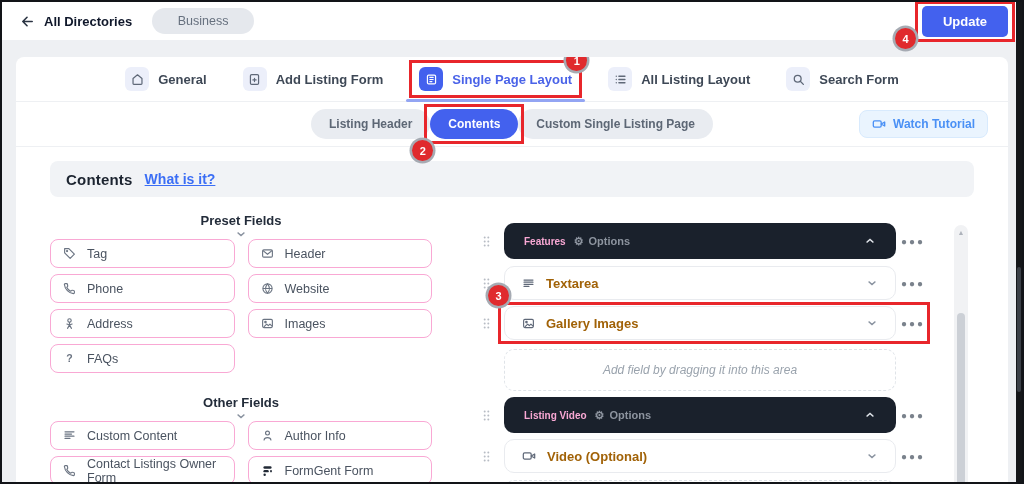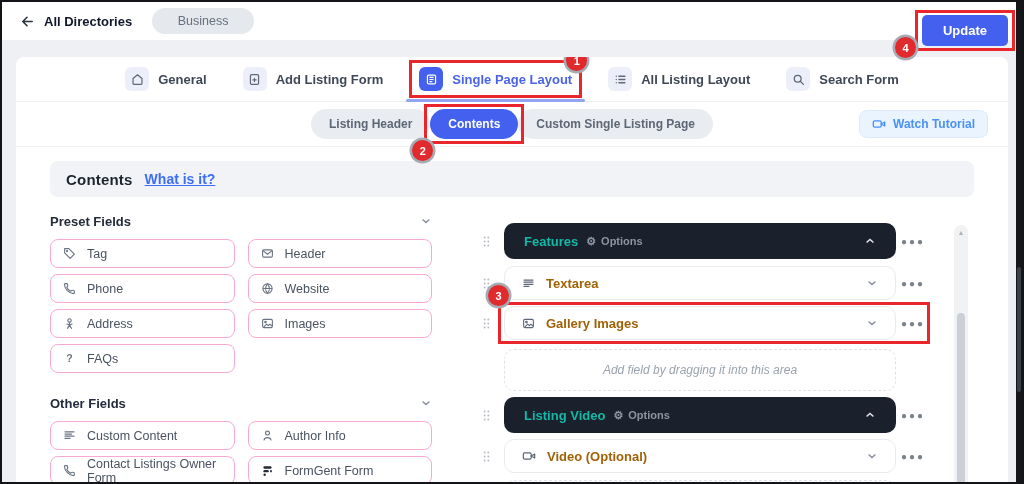--- a/index.html
+++ b/index.html
@@ -6,21 +6,21 @@
   html,body { margin:0; padding:0; }
   body { font-family:"Liberation Sans", sans-serif; }
   .frame { position:relative; width:1024px; height:484px; background:#eef0f3;
            border:2px solid #121418; overflow:hidden; }
 
   
   .topbar { height:38px; background:#fff; display:flex; align-items:center; padding:0 10px 0 18px; position:relative; }
   .back { display:flex; gap:9px; align-items:center; font-size:13px; font-weight:600; color:#0f172a; cursor:pointer; }
   .dirchip { margin-left:20px; background:#e5e8ed; border-radius:15px; padding:6px 0; width:102px; text-align:center;
              font-size:12.5px; color:#66707e; font-weight:500; }
-  .updwrap { position:absolute; right:14px; top:13px; }
+  .updwrap { position:absolute; right:14px; top:4px; }
   .btn-update { background:#4361ee; color:#fff; border:none; border-radius:5px; padding:8px 21px;
                 font-size:13px; font-weight:600; font-family:inherit; cursor:pointer; }
 
   
   .red-box { position:absolute; border:3px solid #e8262b; pointer-events:none; z-index:4; }
   .badge { position:absolute; width:21px; height:21px; border-radius:50%; background:#e02a2d; color:#fff;
            font-size:11px; font-weight:700; display:flex; align-items:center; justify-content:center;
            box-shadow:0 0 0 2.5px #a6abb3; z-index:6; }
 
   
@@ -50,38 +50,38 @@
   
   .content { padding:14px 34px 0; }
   .banner { background:#f1f3f6; border-radius:8px; height:36px; display:flex; align-items:center; gap:12px;
             padding:0 16px; margin-bottom:16px; }
   .banner h1 { font-size:15px; margin:0; color:#1c2430; font-weight:700; letter-spacing:.2px; }
   .help { font-size:14px; color:#3b6ef5; font-weight:600; text-decoration:underline; cursor:pointer; }
 
   .cols { display:flex; }
   .leftcol { width:382px; flex:none; }
   .sec-head { display:flex; justify-content:space-between; align-items:center; font-size:13px; font-weight:700;
-              color:#232c3a; margin-bottom:10px; height:16px; }
+              color:#232c3a; margin-bottom:10px; height:16px;flex-direction:column; }
   .sec-head.other { margin-top:22px; }
   .chev { color:#8a93a0; display:flex; }
   .chipgrid { display:grid; grid-template-columns:1fr 1fr; gap:6px 13px; }
   .chip { height:29px; border:1px solid #f9a8d4; border-radius:8px; background:#fff; display:flex; align-items:center;
           gap:11px; padding:0 12px; font-size:12.5px; color:#4a5360; font-weight:500; cursor:grab; }
   .chip .ic { color:#6b7482; display:flex; flex:none; }
   .chip .ic.dark { color:#222a36; }
 
   .rightcol { flex:1; padding-left:40px; position:relative; margin-top:10px; }
   .rows { margin-right:44px; }
   .row { display:flex; align-items:center; margin-bottom:6px; position:relative; }
   .row.gap7 { margin-bottom:7px; }
   .row.gap9 { margin-bottom:9px; }
   .drag { width:32px; flex:none; display:flex; padding-left:10px; color:#b7bcc4; cursor:grab; }
   .darkbar { flex:1; background:#1a212c; border-radius:10px; height:36px; display:flex; align-items:center;
              padding:0 20px; gap:8px; }
-  .darkbar .t { color:#14b8a6; font-size:13px; font-weight:700; }
+  .darkbar .t { color:#f9a8d4; font-size:10px; font-weight:700; }
   .darkbar .opt { color:#8d949f; font-size:11px; font-weight:600; display:flex; gap:5px; align-items:center; cursor:pointer; }
   .darkbar .gear { font-size:11px; line-height:1; }
   .darkbar .chev-up { margin-left:auto; color:#dfe3e9; display:flex; cursor:pointer; }
   .fieldrow { flex:1; background:#fff; border:1px solid #e9ebef; border-radius:10px; height:34px; display:flex;
               align-items:center; gap:11px; padding:0 17px; font-size:13px; font-weight:600; color:#a16207; }
   .fieldrow .ic { color:#5f6878; display:flex; flex:none; }
   .fieldrow .chev { margin-left:auto; cursor:pointer; }
   .kebab { width:34px; flex:none; text-align:center; color:#7a828c; font-size:10px; letter-spacing:2px;
            font-weight:700; cursor:pointer; }
   .row .red-box { left:26px; right:0px; top:-4px; bottom:-4px; }

